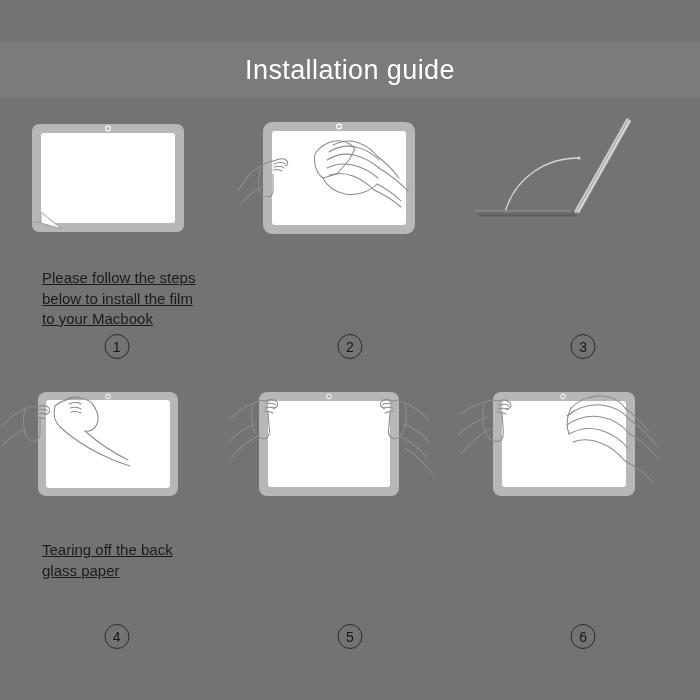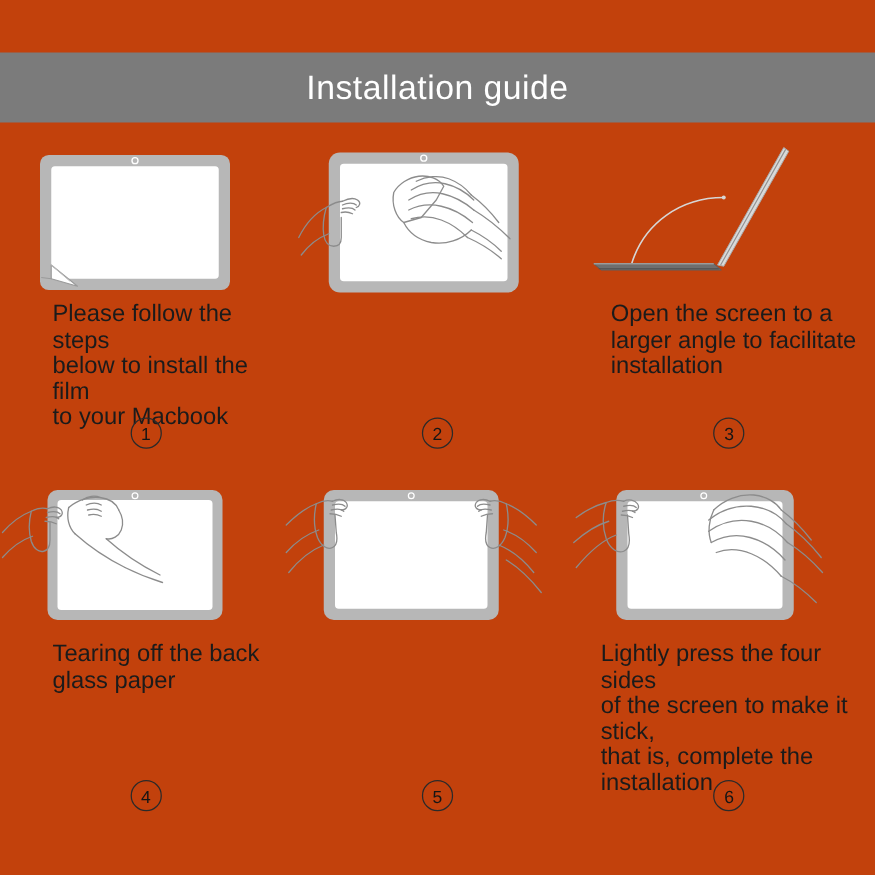--- a/index.html
+++ b/index.html
@@ -12,21 +12,21 @@
     height: 700px;
     font-family: "Liberation Sans", sans-serif;
     color: #1b1b1b;
     overflow: hidden;
   }
 
   #page {
     position: relative;
     width: 700px;
     height: 700px;
-    background: #c2410c;
+    background: #737373;
   }
 
   
   #header-band {
     position: absolute;
     left: 0;
     top: 42px;
     width: 700px;
     height: 56px;
     background: #7b7b7b;
@@ -68,28 +68,29 @@
   }
   .illus svg {
     position: absolute;
     left: 0;
     top: 0;
     overflow: visible;
   }
 
   
   .caption {
-    margin-top: 2px;
+    margin-top: 28px;
     padding-left: 42px;
     padding-right: 10px;
-    font-size: 19px;
+    font-size: 15px;
     line-height: 20.5px;
     color: #1b1b1b;
     white-space: pre-line;
     text-align: left;
+    text-decoration: underline;
   }
   .col-2 .caption { padding-left: 28px; }
   .col-3 .caption { padding-left: 22px; }
   .row-2.col-1 .caption { }
   .row-2.col-2 .caption { padding-left: 14px; }
   .row-2.col-3 .caption { padding-left: 14px; }
 
   
   .step-badge {
     position: absolute;
@@ -195,23 +196,20 @@
           <circle cx="112" cy="46" r="1.6" fill="#d6d6d6"></circle>
 
           <path d="M107 100 L160 6 L164 9 L112 101 Z" fill="#d9d9d9" stroke="#a9a9a9" stroke-width="0.8" stroke-linejoin="round"></path>
           <path d="M109.5 100 L161.5 7.5" fill="none" stroke="#8f8f8f" stroke-width="0.9"></path>
 
           <path d="M8 99 L104 99 L110 104 L14 104 Z" fill="#6f6f6f" stroke="#5e5e5e" stroke-width="0.8" stroke-linejoin="round"></path>
           <path d="M8 99 L104 99" fill="none" stroke="#9c9c9c" stroke-width="1.1"></path>
           <path d="M12 103 L108 103" fill="none" stroke="#4f4f4f" stroke-width="0.8"></path>
         </svg>
       </div>
-      <div class="caption">Open the screen to a
-larger angle to facilitate
-installation</div>
       <div class="step-badge">
         <span>3</span>
       </div>
     </div>
 
     <div class="step-cell row-2 col-1">
       <div class="illus">
         <svg width="233" height="130" viewBox="0 0 233 130">
 
           <rect x="38" y="8" width="140" height="104" rx="8" ry="8" fill="#b7b7b7"></rect>
@@ -312,22 +310,19 @@
             <path d="M102 50 C111 45 122 43 133 46 C144 49 154 56 161 64"></path>
             <path d="M106 58 C114 55 124 55 134 59 C144 63 152 70 158 77"></path>
             <path d="M104 24 C100 32 99 42 102 50"></path>
             <path d="M158 24 C166 30 175 39 182 48"></path>
             <path d="M162 35 C172 42 182 52 190 62"></path>
             <path d="M163 50 C173 56 183 65 191 74"></path>
             <path d="M158 77 C168 82 178 90 186 98"></path>
           </g>
         </svg>
       </div>
-      <div class="caption">Lightly press the four sides
-of the screen to make it stick,
-that is, complete the installation</div>
       <div class="step-badge">
         <span>6</span>
       </div>
     </div>
 
   </div>
 </div>
 
 </body></html>

